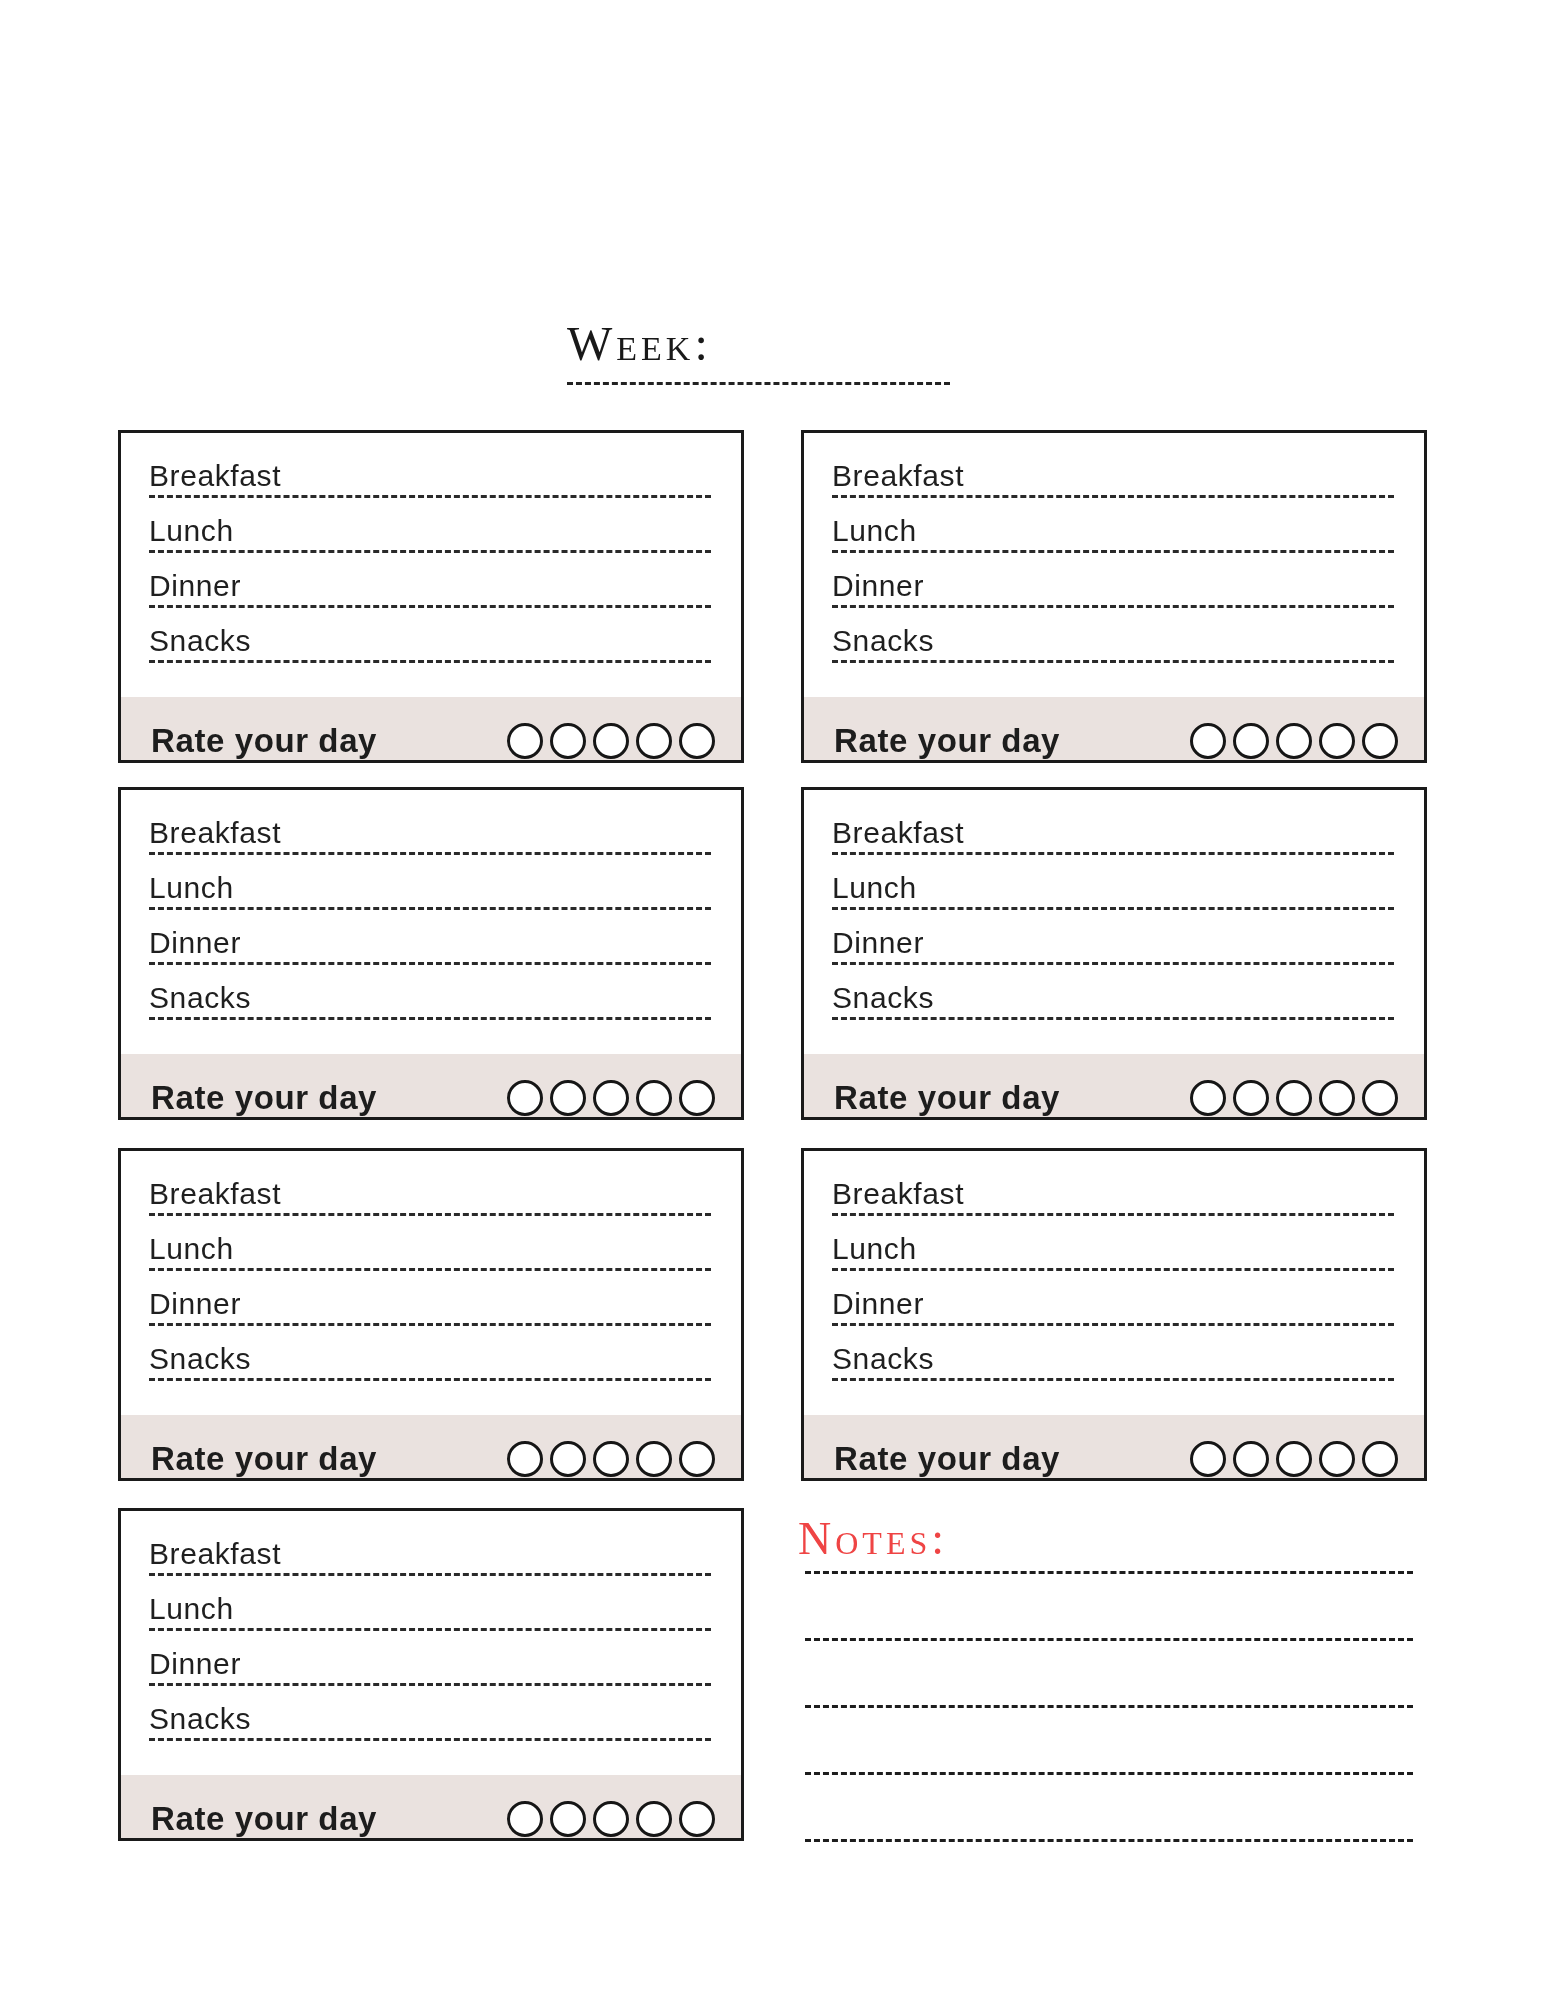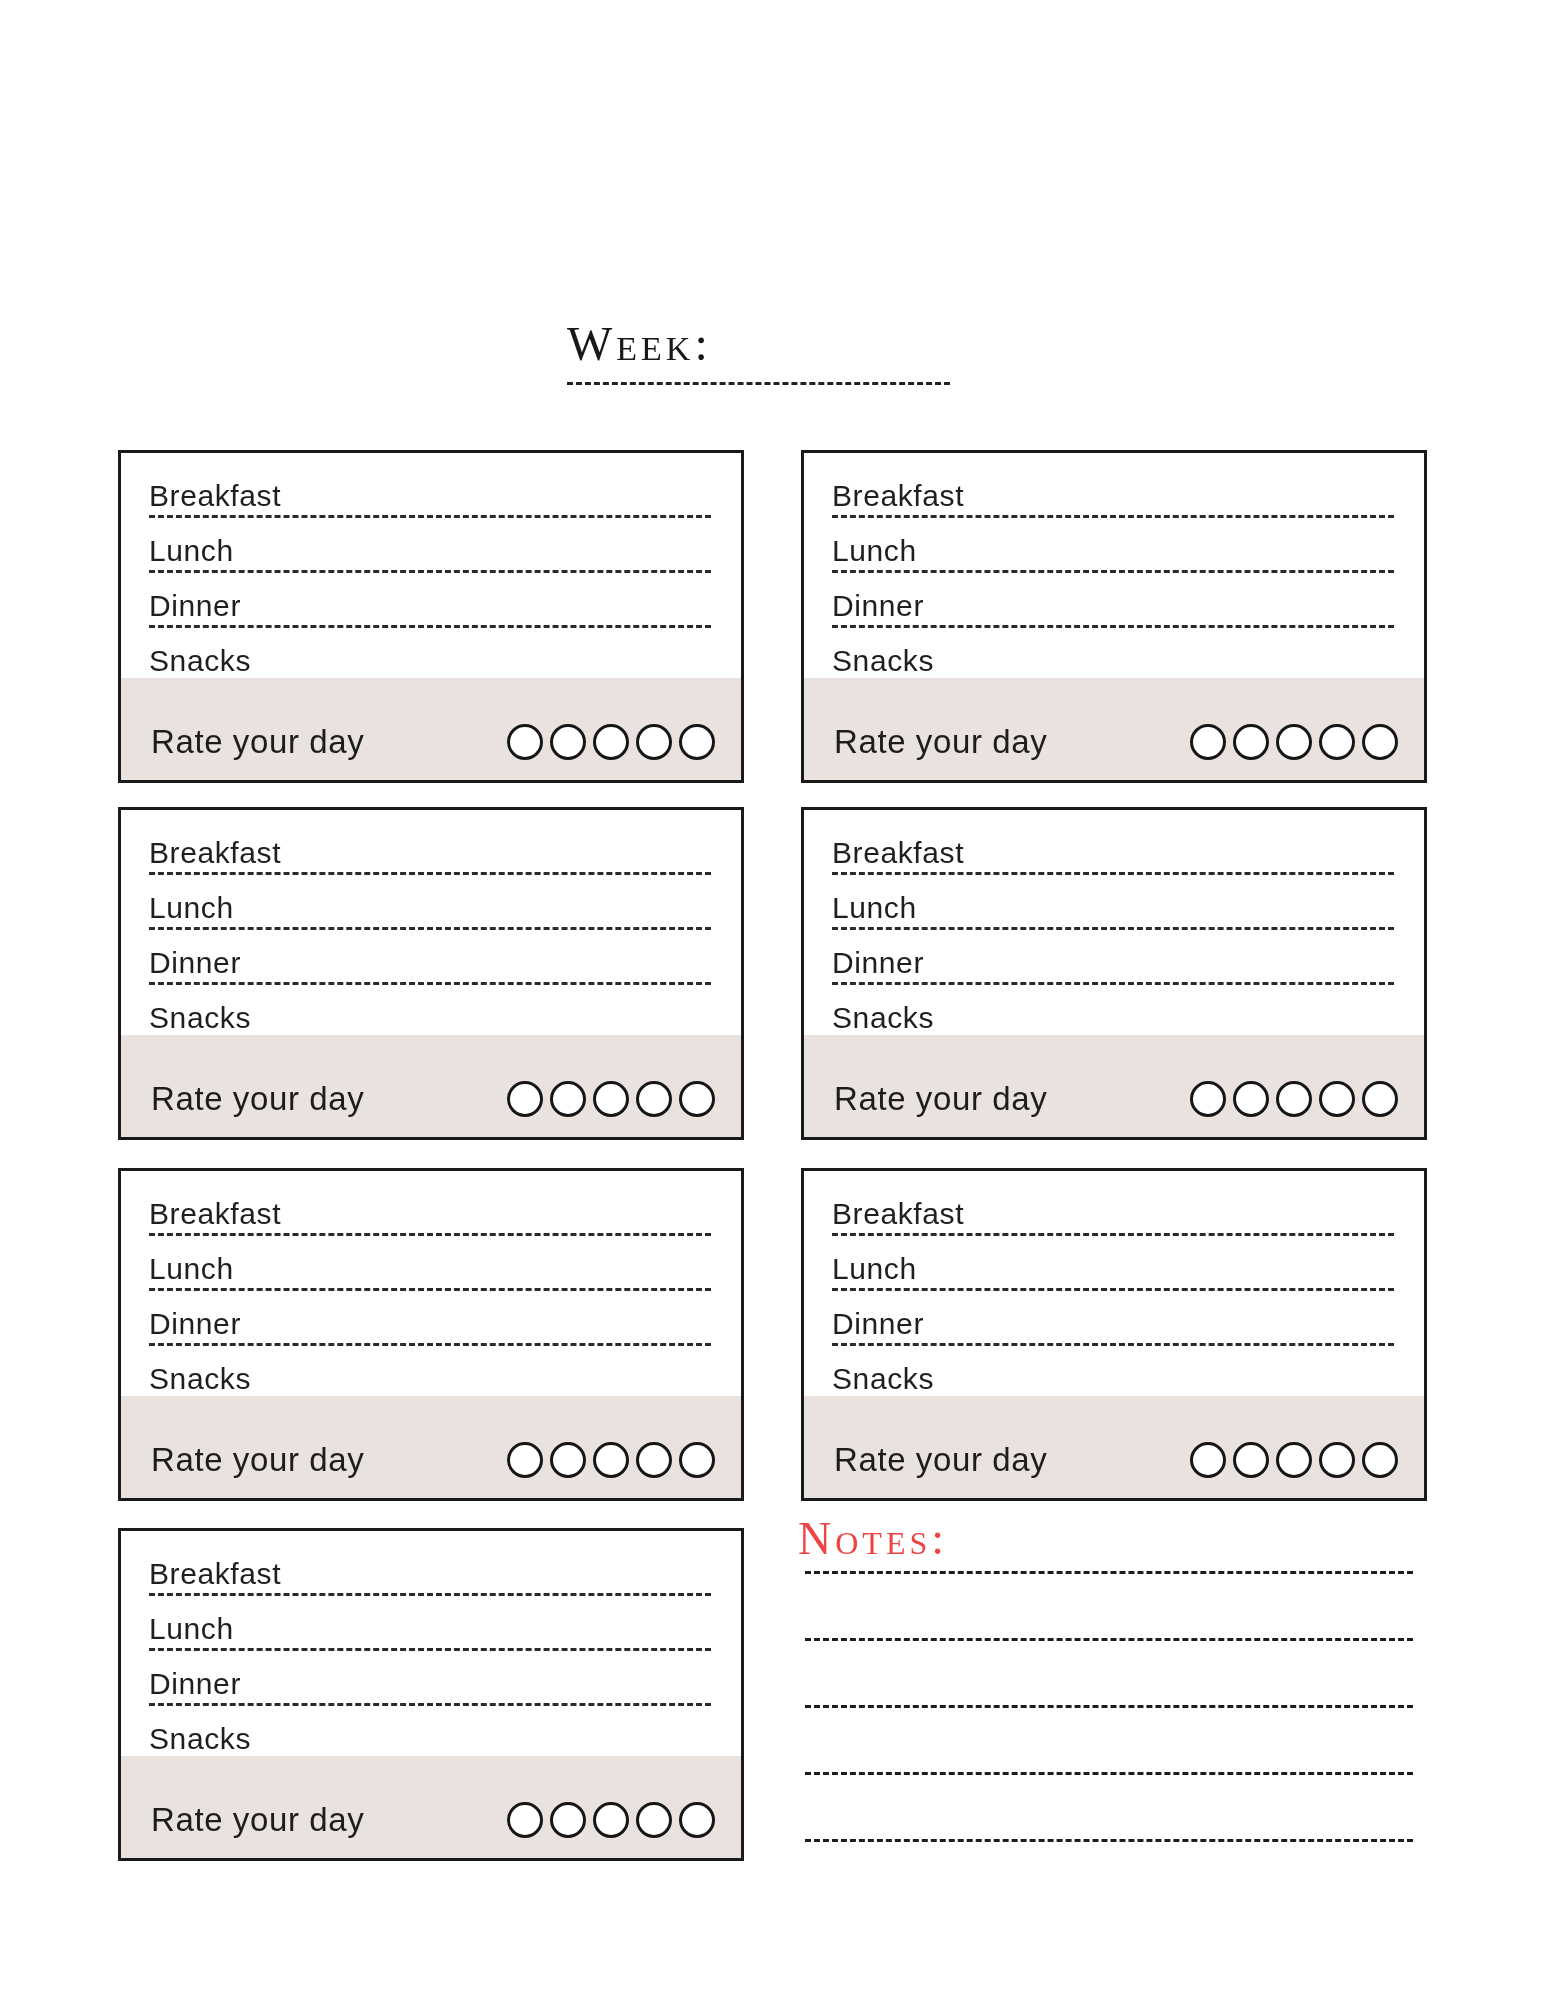--- a/index.html
+++ b/index.html
@@ -28,42 +28,43 @@
     font-size:48px; line-height:1.0; letter-spacing:4px; color:#191919;
   }
   .week-line {
     width:383px; height:0; margin-top:14px;
     border-top:3px dashed #222222;
   }
 
   
   .card {
     position:absolute; width:626px; height:333px;
-    border:3px solid #1a1a1a; background:#ffffff;margin-top:20px;
+    border:3px solid #1a1a1a; background:#ffffff;
   }
   .col-l { left:118px; }  .col-r { left:801px; }
   .row-1 { top:430px; }   .row-2 { top:787px; }
   .row-3 { top:1148px; }  .row-4 { top:1508px; }
 
   .card-body { padding:26px 30px 0 28px; }
   .meal { position:relative; height:55px; }
   .meal-label {
     display:block; font-size:30px; line-height:34px;
     letter-spacing:0.6px; color:#1f1f1f;
   }
   .meal-line {
     position:absolute; left:0; right:0; top:36px; height:0;
     border-top:3px dashed #2a2a2a;
   }
 
   .card-footer {
-    position:absolute; left:0; right:0; bottom:0; height:102px;
+    position:absolute; left:0; right:0; bottom:0; height:63px;
     background:var(--footer-bg, #EAE2DF);
     display:flex; align-items:center; justify-content:space-between;
     padding:25px 26px 0 30px;
+    font-weight:bold;
   }
   .rate-label { font-size:33px; letter-spacing:0.6px; color:#1d1d1d; }
   .circles { display:flex; gap:7px; }
   .circle {
     width:36px; height:36px; border-radius:50%;
     border:3px solid #161616; background:#ffffff;
   }
 
   
   .notes { position:absolute; left:798px; top:1516px; width:630px; }

